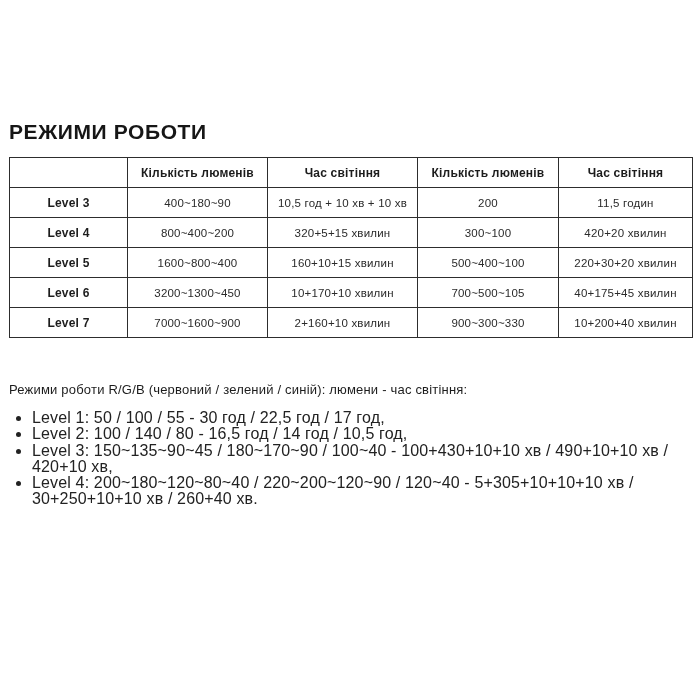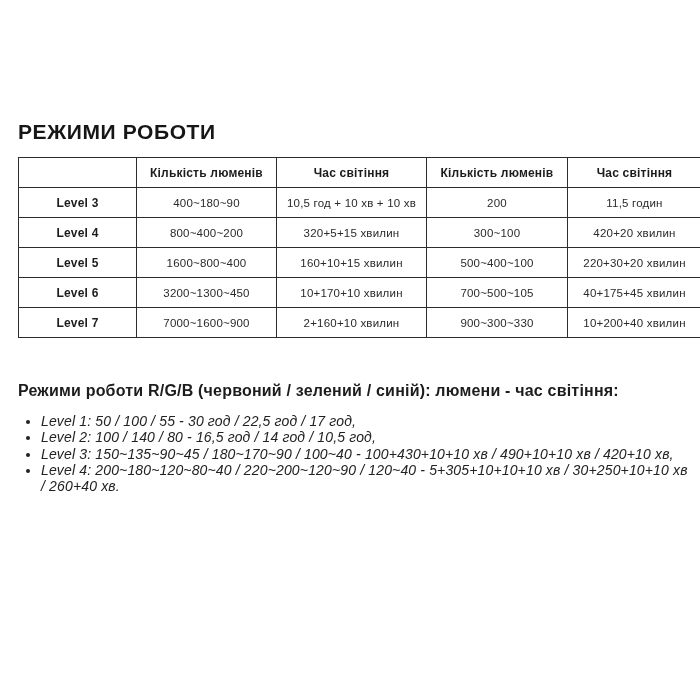--- a/index.html
+++ b/index.html
@@ -6,21 +6,21 @@
   html, body { margin: 0; padding: 0; }
   body {
     width: 700px;
     height: 700px;
     background: #ffffff;
     font-family: "Liberation Sans", sans-serif;
     color: #1f1f1f;
     overflow: hidden;
   }
   .page {
-    padding: 120px 8px 0 18px;
+    padding: 120px 8px 0 9px;
   }
   .page-title {
     margin: 0 0 14px 0;
     font-size: 21px;
     line-height: 1.1;
     font-weight: bold;
     letter-spacing: 0.6px;
     color: #161616;
   }
   table.modes-table {
@@ -48,36 +48,35 @@
     color: #2a2a2a;
   }
   .modes-table td.level-cell {
     font-weight: bold;
     font-size: 12px;
     color: #1c1c1c;
   }
   .it { font-style: italic; }
   .rgb-heading {
     margin: 44px 0 0 0;
-    font-size: 16px;
-    font-weight: bold;
+    font-size: 13px;
+    font-weight: normal;
     letter-spacing: 0.2px;
     color: #1c1c1c;
   }
   ul.rgb-list {
     margin: 13px 0 0 0;
     padding: 0 0 0 23px;
     list-style: disc;
   }
   ul.rgb-list li {
-    font-size: 14px;
+    font-size: 16px;
     line-height: 16.2px;
     letter-spacing: 0.15px;
     color: #222222;
-    font-style: italic;
   }
 </style>
 </head>
 <body>
 
 <div class="page">
 
   <h1 class="page-title">РЕЖИМИ РОБОТИ</h1>
 
   <table class="modes-table">

